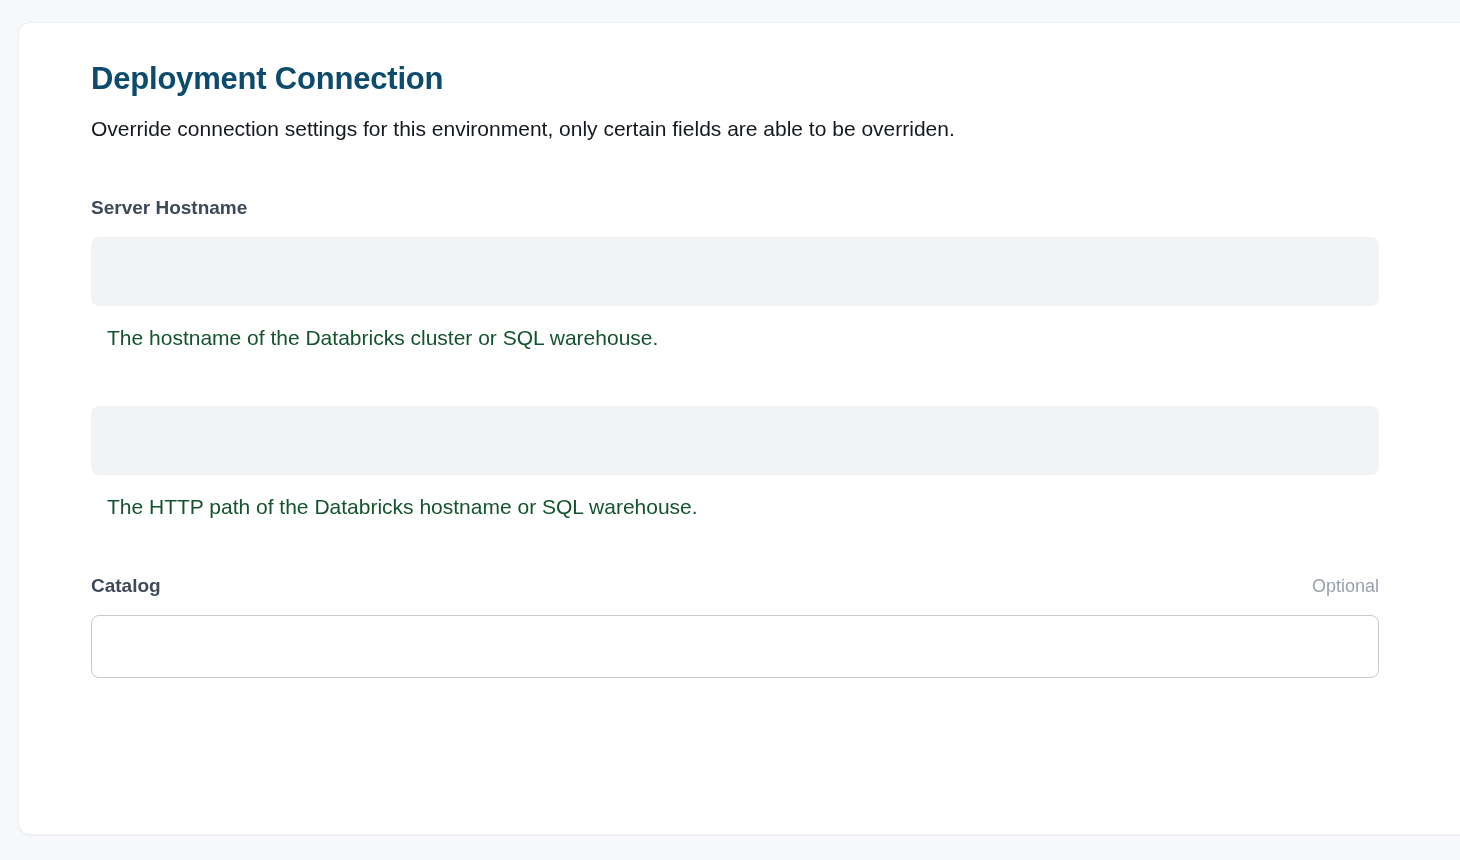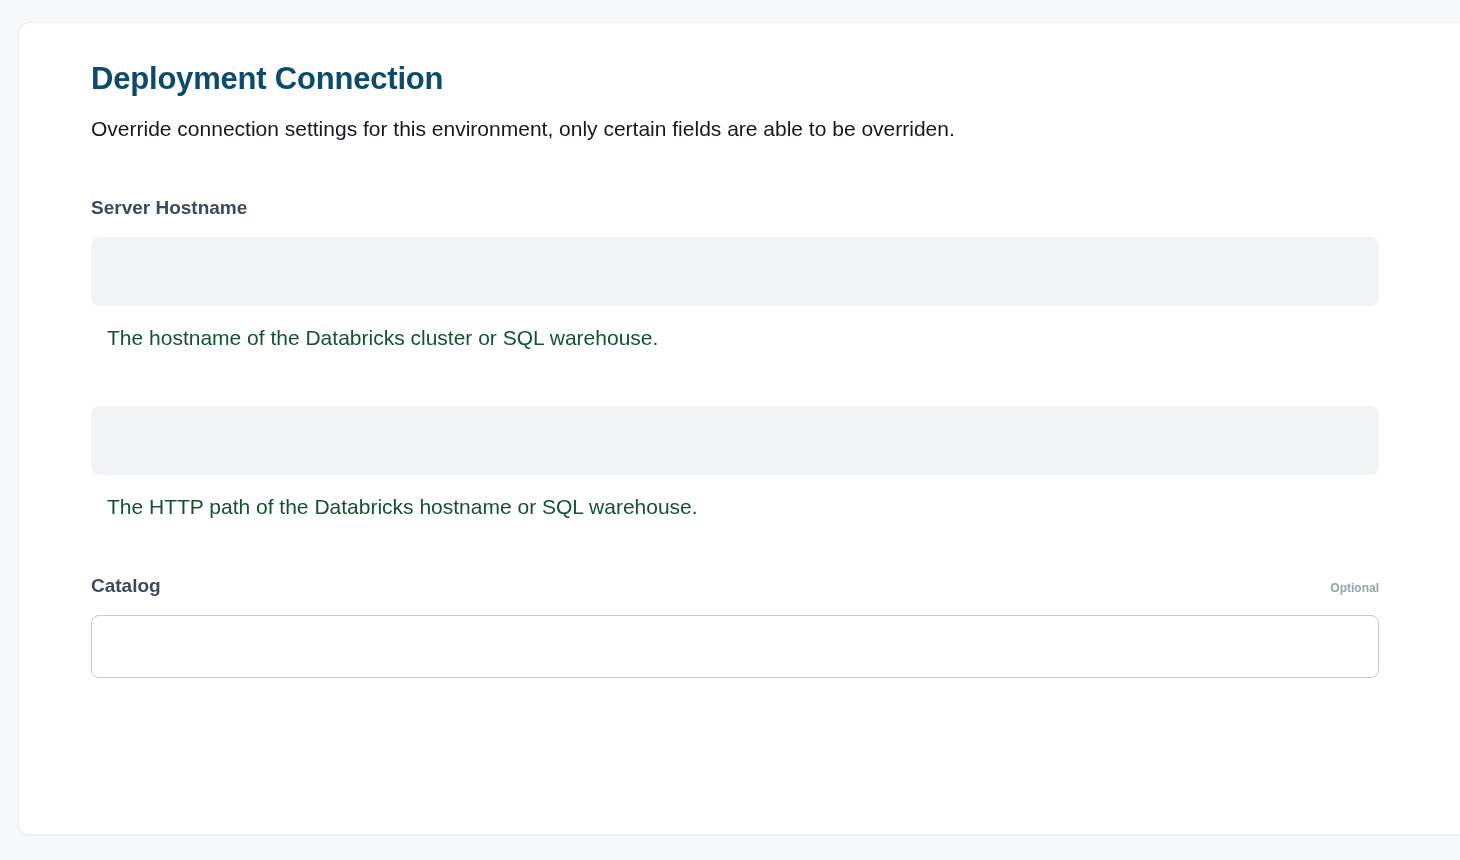--- a/index.html
+++ b/index.html
@@ -41,22 +41,22 @@
     justify-content: space-between;
     align-items: baseline;
     margin-top: 44px;
   }
   .field-label {
     font-size: 19px;
     font-weight: 700;
     color: #3e4a59;
   }
   .optional-label {
-    font-size: 12px;
-    font-weight: 700;
+    font-size: 18px;
+    font-weight: 400;
     color: #9aa1ad;
   }
   .text-input {
     display: block;
     width: 100%;
     margin-top: 18px;
     border-radius: 8px;
     font-size: 20px;
     color: #14181f;
     padding: 0 18px;

